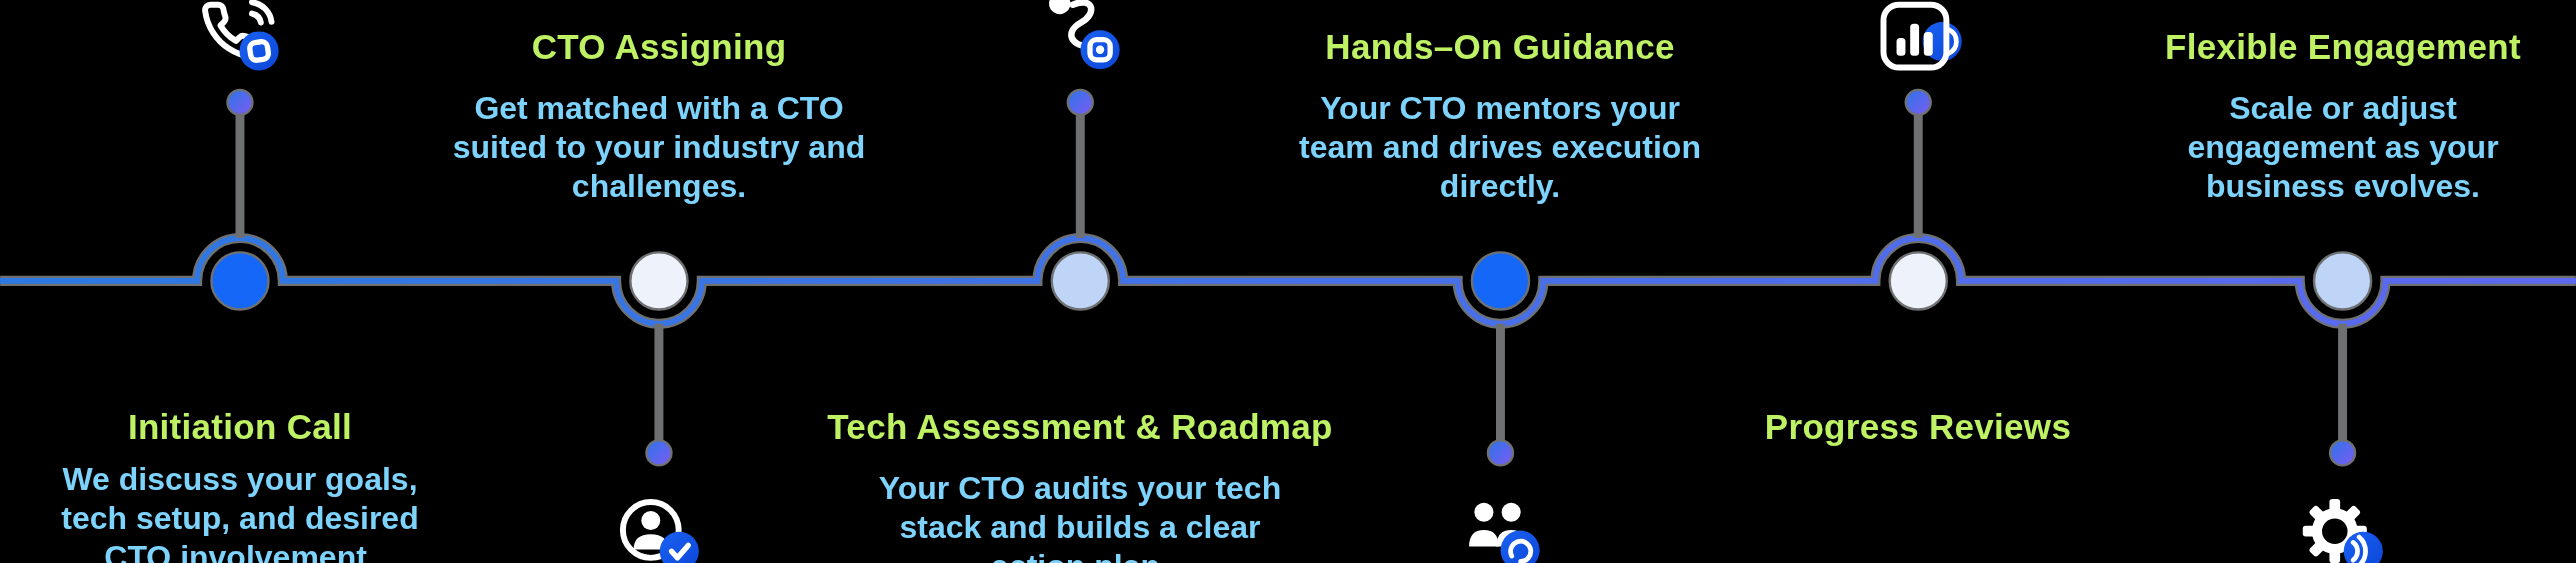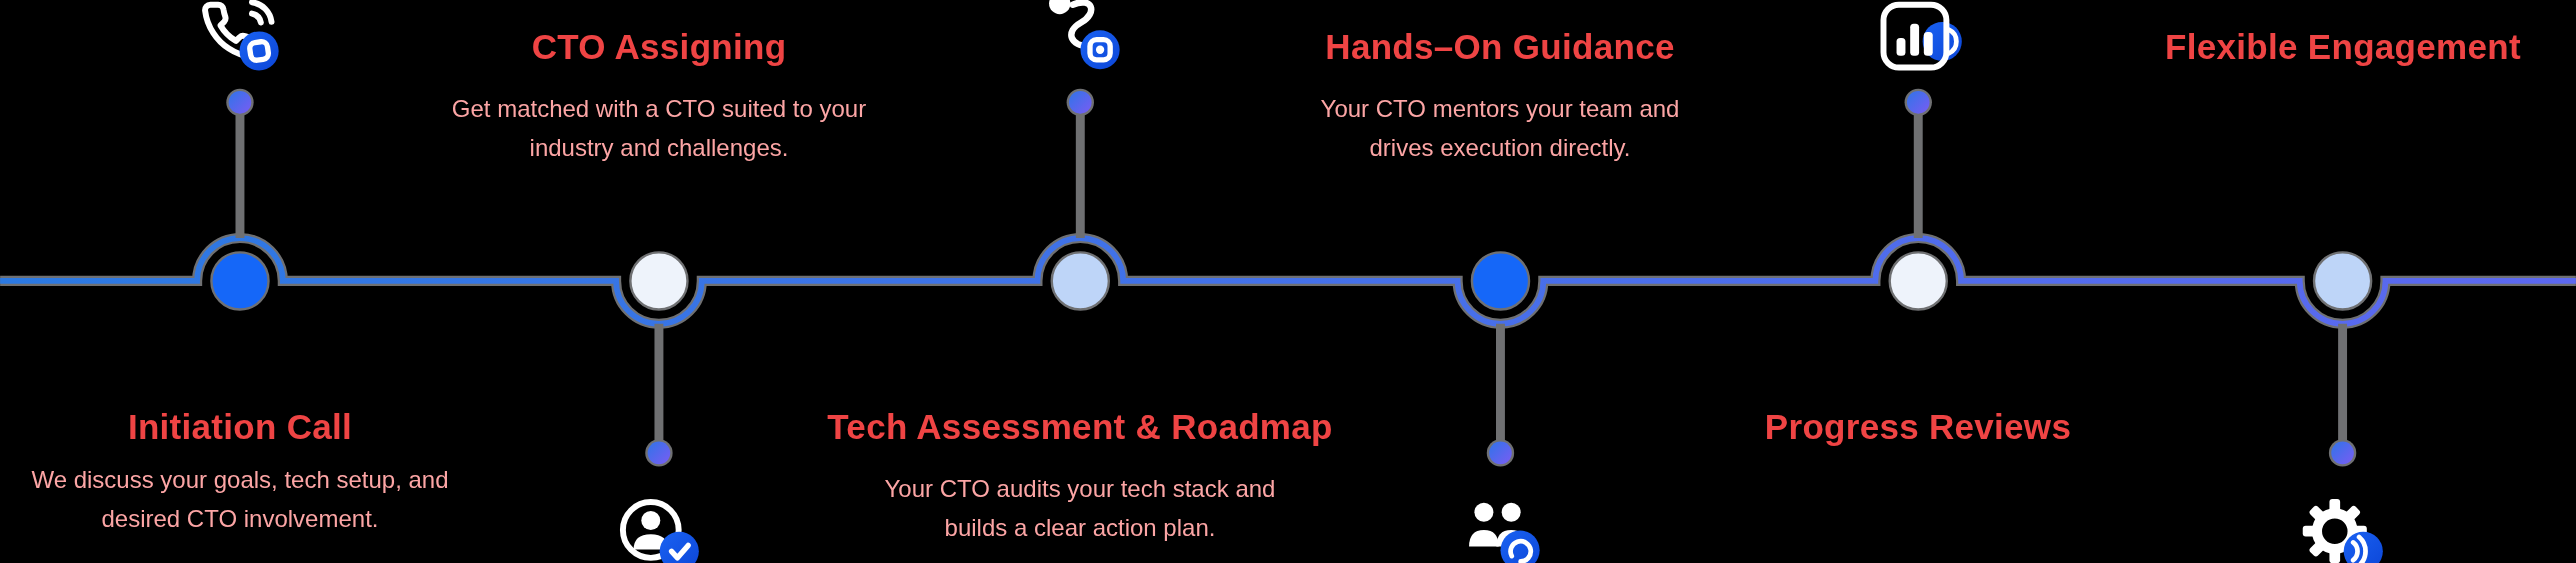--- a/index.html
+++ b/index.html
@@ -10,26 +10,26 @@
     overflow:hidden;
     font-family:"Liberation Sans", sans-serif;
   }
   svg{display:block;}
   .timeline-svg{position:absolute;left:0;top:0;}
 
   .step-text{position:absolute;width:714px;text-align:center;}
   .step-text.top{top:26px;}
   .step-text.bottom{top:406px;}
   .step-title{
-    font-size:35px;font-weight:700;color:#ef4444;
+    font-size:35px;font-weight:700;color:#bef264;
     line-height:42px;letter-spacing:0.3px;margin:0;
   }
   .step-desc{
-    font-size:24px;color:#fca5a5;line-height:39px;
-    margin:21.4px auto 0 auto;font-weight:400;
+    font-size:32px;color:#7dd3fc;line-height:39px;
+    margin:21.4px auto 0 auto;font-weight:700;
   }
   .w1{max-width:423px;margin-top:12px;} .w2{max-width:417px;} .w3{max-width:452px;}
   .w4{max-width:417px;} .w5{max-width:393px;} .w6{max-width:375px;}
 
   .icon{position:absolute;width:89px;height:89px;}
   .icon.top-row{top:-6px;}
   .icon.bottom-row{top:492px;}
   .i1{left:195px;} .i2{left:614px;} .i3{left:1036px;}
   .i4{left:1456px;} .i5{left:1874px;} .i6{left:2298px;}
   .t1{left:-117px;} .t2{left:302px;} .t3{left:723px;}
@@ -175,20 +175,21 @@
       <rect x="61" y="50" width="15" height="54" rx="6" fill="#ffffff"></rect>
       <rect x="84" y="64" width="15" height="40" rx="6" fill="#ffffff"></rect>
     </svg>
   </div>
   <div class="step-text bottom t5">
     <h3 class="step-title">Progress Reviews</h3>
   </div>
 
   <div class="step-text top t6">
     <h3 class="step-title">Flexible Engagement</h3>
+    <p class="step-desc w6">Scale or adjust engagement as your business evolves.</p>
   </div>
   <div class="icon bottom-row i6">
     <svg width="89" height="89" viewBox="0 0 150 150">
       <g fill="#ffffff">
         <g transform="translate(62 66)">
           <circle r="30" fill="none" stroke="#ffffff" stroke-width="17"></circle>
           <rect x="-9" y="-54" width="18" height="22" rx="5"></rect>
           <rect x="-9" y="32" width="18" height="22" rx="5"></rect>
           <rect x="-54" y="-9" width="22" height="18" rx="5"></rect>
           <rect x="32" y="-9" width="22" height="18" rx="5"></rect>

